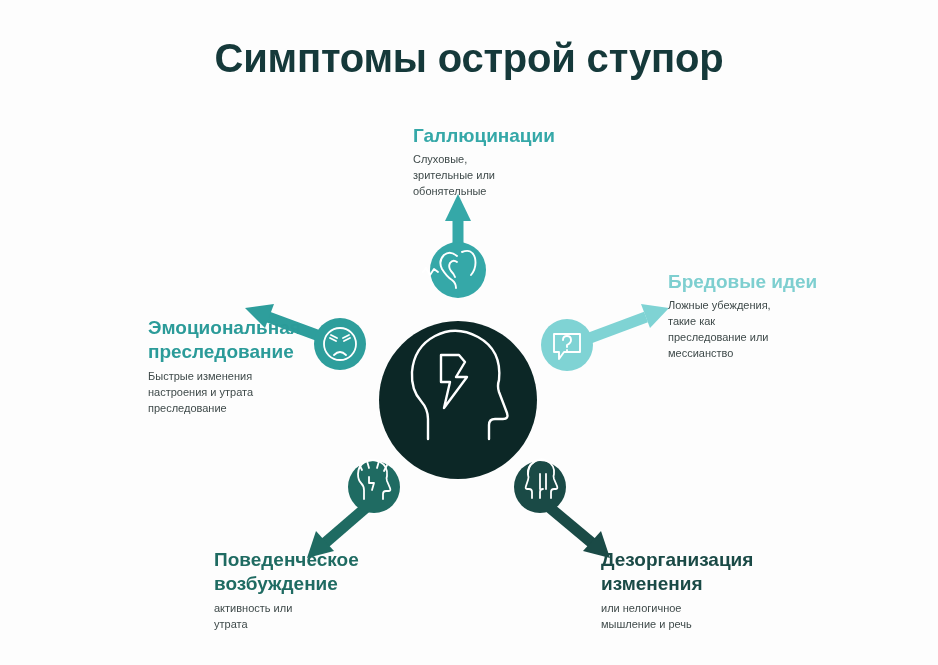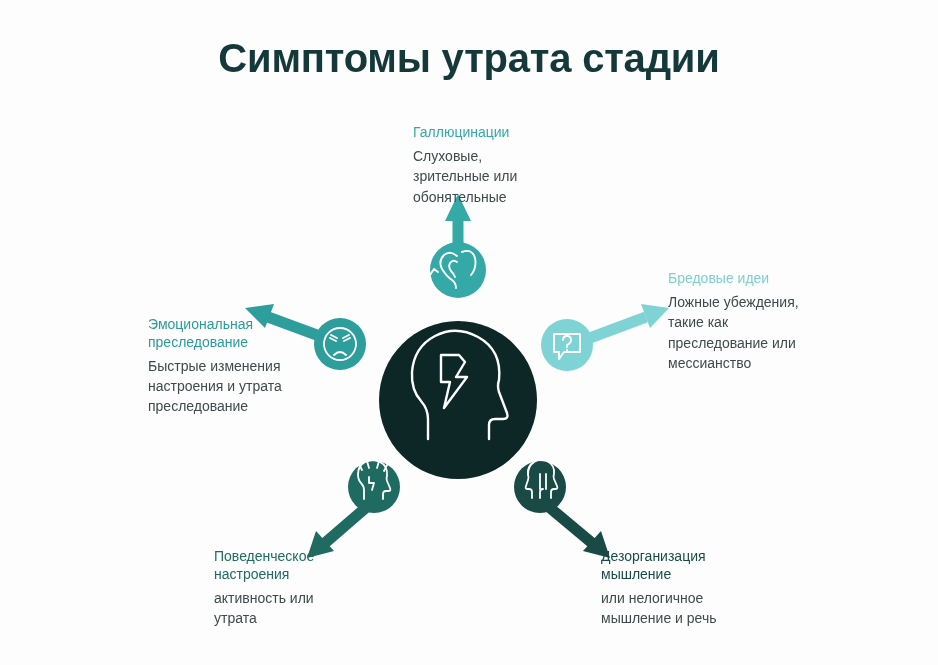--- a/index.html
+++ b/index.html
@@ -41,45 +41,45 @@
     top: 0;
     width: 938px;
     height: 665px;
   }
 
   
   .label-block {
     position: absolute;
   }
   .label-head {
-    font-size: 14px;
-    font-weight: normal;
+    font-size: 19px;
+    font-weight: bold;
     line-height: 1.28;
     margin: 0 0 4px 0;
   }
   .label-body {
-    font-size: 14px;
+    font-size: 11px;
     line-height: 1.45;
     color: #3f4a4a;
     margin: 0;
   }
 
   
   .lb-hallucinations { left: 413px; top: 124px; width: 180px; }
   .lb-emotional      { left: 148px; top: 275px; width: 150px; margin-top: 41px; }
   .lb-delusions      { left: 668px; top: 270px; width: 170px; }
   .lb-behavioral     { left: 214px; top: 548px; width: 170px; }
   .lb-disorganized   { left: 601px; top: 548px; width: 180px; }
 </style>
 </head>
 <body>
 
 <div id="infographic">
 
-  <div class="title">Симптомы утрата стадии</div>
+  <div class="title">Симптомы острой ступор</div>
 
   <svg id="canvas" viewBox="0 0 938 665">
 
     <g>
       <path d="M 458 285 L 458 214" stroke="#35a8a8" stroke-width="11" fill="none"></path>
       <path d="M 458 194 L 471 221 L 445 221 Z" fill="#35a8a8"></path>
     </g>
 
     <g>
       <path d="M 352 348 L 268 317" stroke="#2e9e9c" stroke-width="11" fill="none"></path>
@@ -208,32 +208,32 @@
       <div>Ложные убеждения,</div>
       <div>такие как</div>
       <div>преследование или</div>
       <div>мессианство</div>
     </div>
   </div>
 
   <div class="label-block lb-behavioral">
     <div class="label-head" style="color:#1f6b62">
       <div>Поведенческое</div>
-      <div>настроения</div>
+      <div>возбуждение</div>
     </div>
     <div class="label-body">
       <div>активность или</div>
       <div>утрата</div>
     </div>
   </div>
 
   <div class="label-block lb-disorganized">
     <div class="label-head" style="color:#1a4a46">
       <div>Дезорганизация</div>
-      <div>мышление</div>
+      <div>изменения</div>
     </div>
     <div class="label-body">
       <div>или нелогичное</div>
       <div>мышление и речь</div>
     </div>
   </div>
 
 </div>
 
 </body></html>

